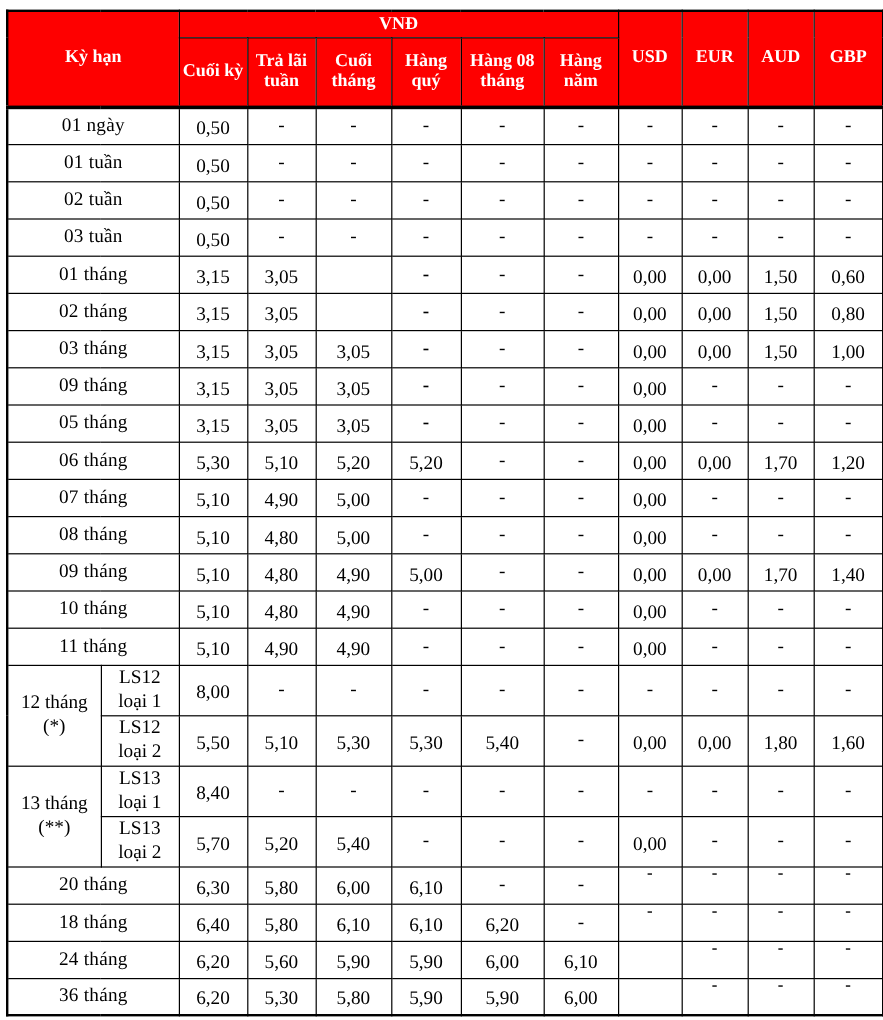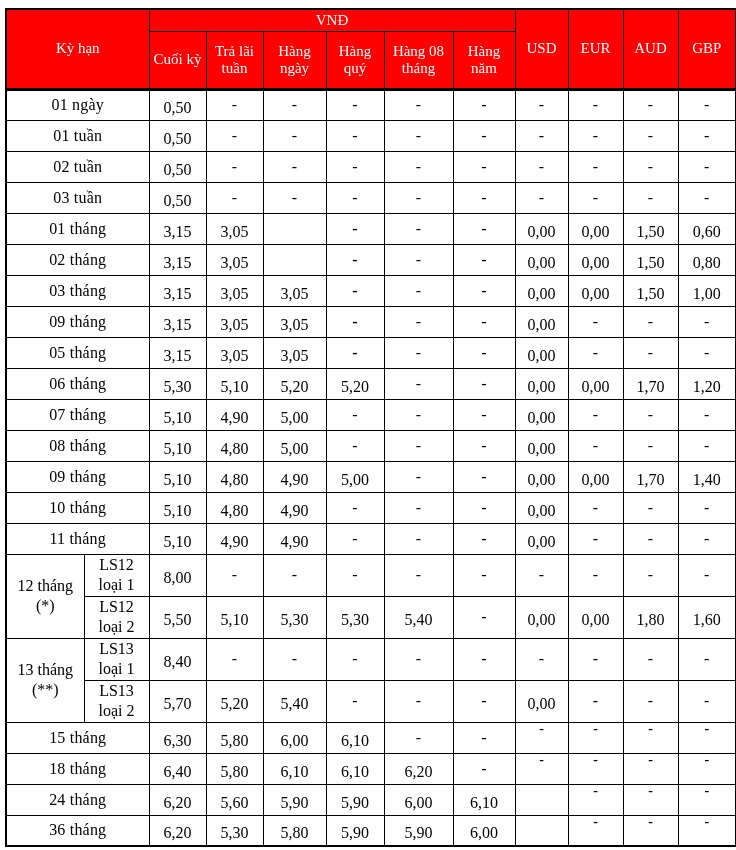--- a/index.html
+++ b/index.html
@@ -19,21 +19,21 @@
   th, td {
     border: 1px solid #000;
     padding: 0;
     text-align: center;
     vertical-align: middle;
     overflow: hidden;
   }
   thead th {
     background: #fe0000;
     color: #ffffff;
-    font-weight: normal;
+    font-weight: bold;
     font-size: 15px;
     line-height: 1.12;
   }
   thead tr.group-row th.vnd-head { height: 22px; }
   thead tr.sub-row th { height: 58px; }
   thead { border-bottom: 3px solid #000; }
   tbody td { height: 31px; font-size: 16px; color: #000; }
   tr.tall td { height: 42px; }
   td.label { letter-spacing: 0.2px; }
   td.group-label, td.sub-label {
@@ -76,21 +76,21 @@
         <th rowspan="2" colspan="2">Kỳ hạn</th>
         <th colspan="6" class="vnd-head">VNĐ</th>
         <th rowspan="2">USD</th>
         <th rowspan="2">EUR</th>
         <th rowspan="2">AUD</th>
         <th rowspan="2">GBP</th>
       </tr>
       <tr class="sub-row">
         <th>Cuối kỳ</th>
         <th>Trả lãi tuần</th>
-        <th>Hàng ngày</th>
+        <th>Cuối tháng</th>
         <th>Hàng quý</th>
         <th>Hàng 08 tháng</th>
         <th>Hàng năm</th>
       </tr>
     </thead>
     <tbody>
         <tr>
           <td class="label" colspan="2">01 ngày</td>
           <td class="rate-cell num">0,50</td>
           <td class="rate-cell dash">-</td>
@@ -339,21 +339,21 @@
           <td class="rate-cell num">5,40</td>
           <td class="rate-cell dash">-</td>
           <td class="rate-cell dash">-</td>
           <td class="rate-cell dash">-</td>
           <td class="rate-cell num">0,00</td>
           <td class="rate-cell dash">-</td>
           <td class="rate-cell dash">-</td>
           <td class="rate-cell dash">-</td>
         </tr>
         <tr>
-          <td class="label" colspan="2">15 tháng</td>
+          <td class="label" colspan="2">20 tháng</td>
           <td class="rate-cell num">6,30</td>
           <td class="rate-cell num">5,80</td>
           <td class="rate-cell num">6,00</td>
           <td class="rate-cell num">6,10</td>
           <td class="rate-cell dash">-</td>
           <td class="rate-cell dash">-</td>
           <td class="rate-cell dash top-dash">-</td>
           <td class="rate-cell dash top-dash">-</td>
           <td class="rate-cell dash top-dash">-</td>
           <td class="rate-cell dash top-dash">-</td>

